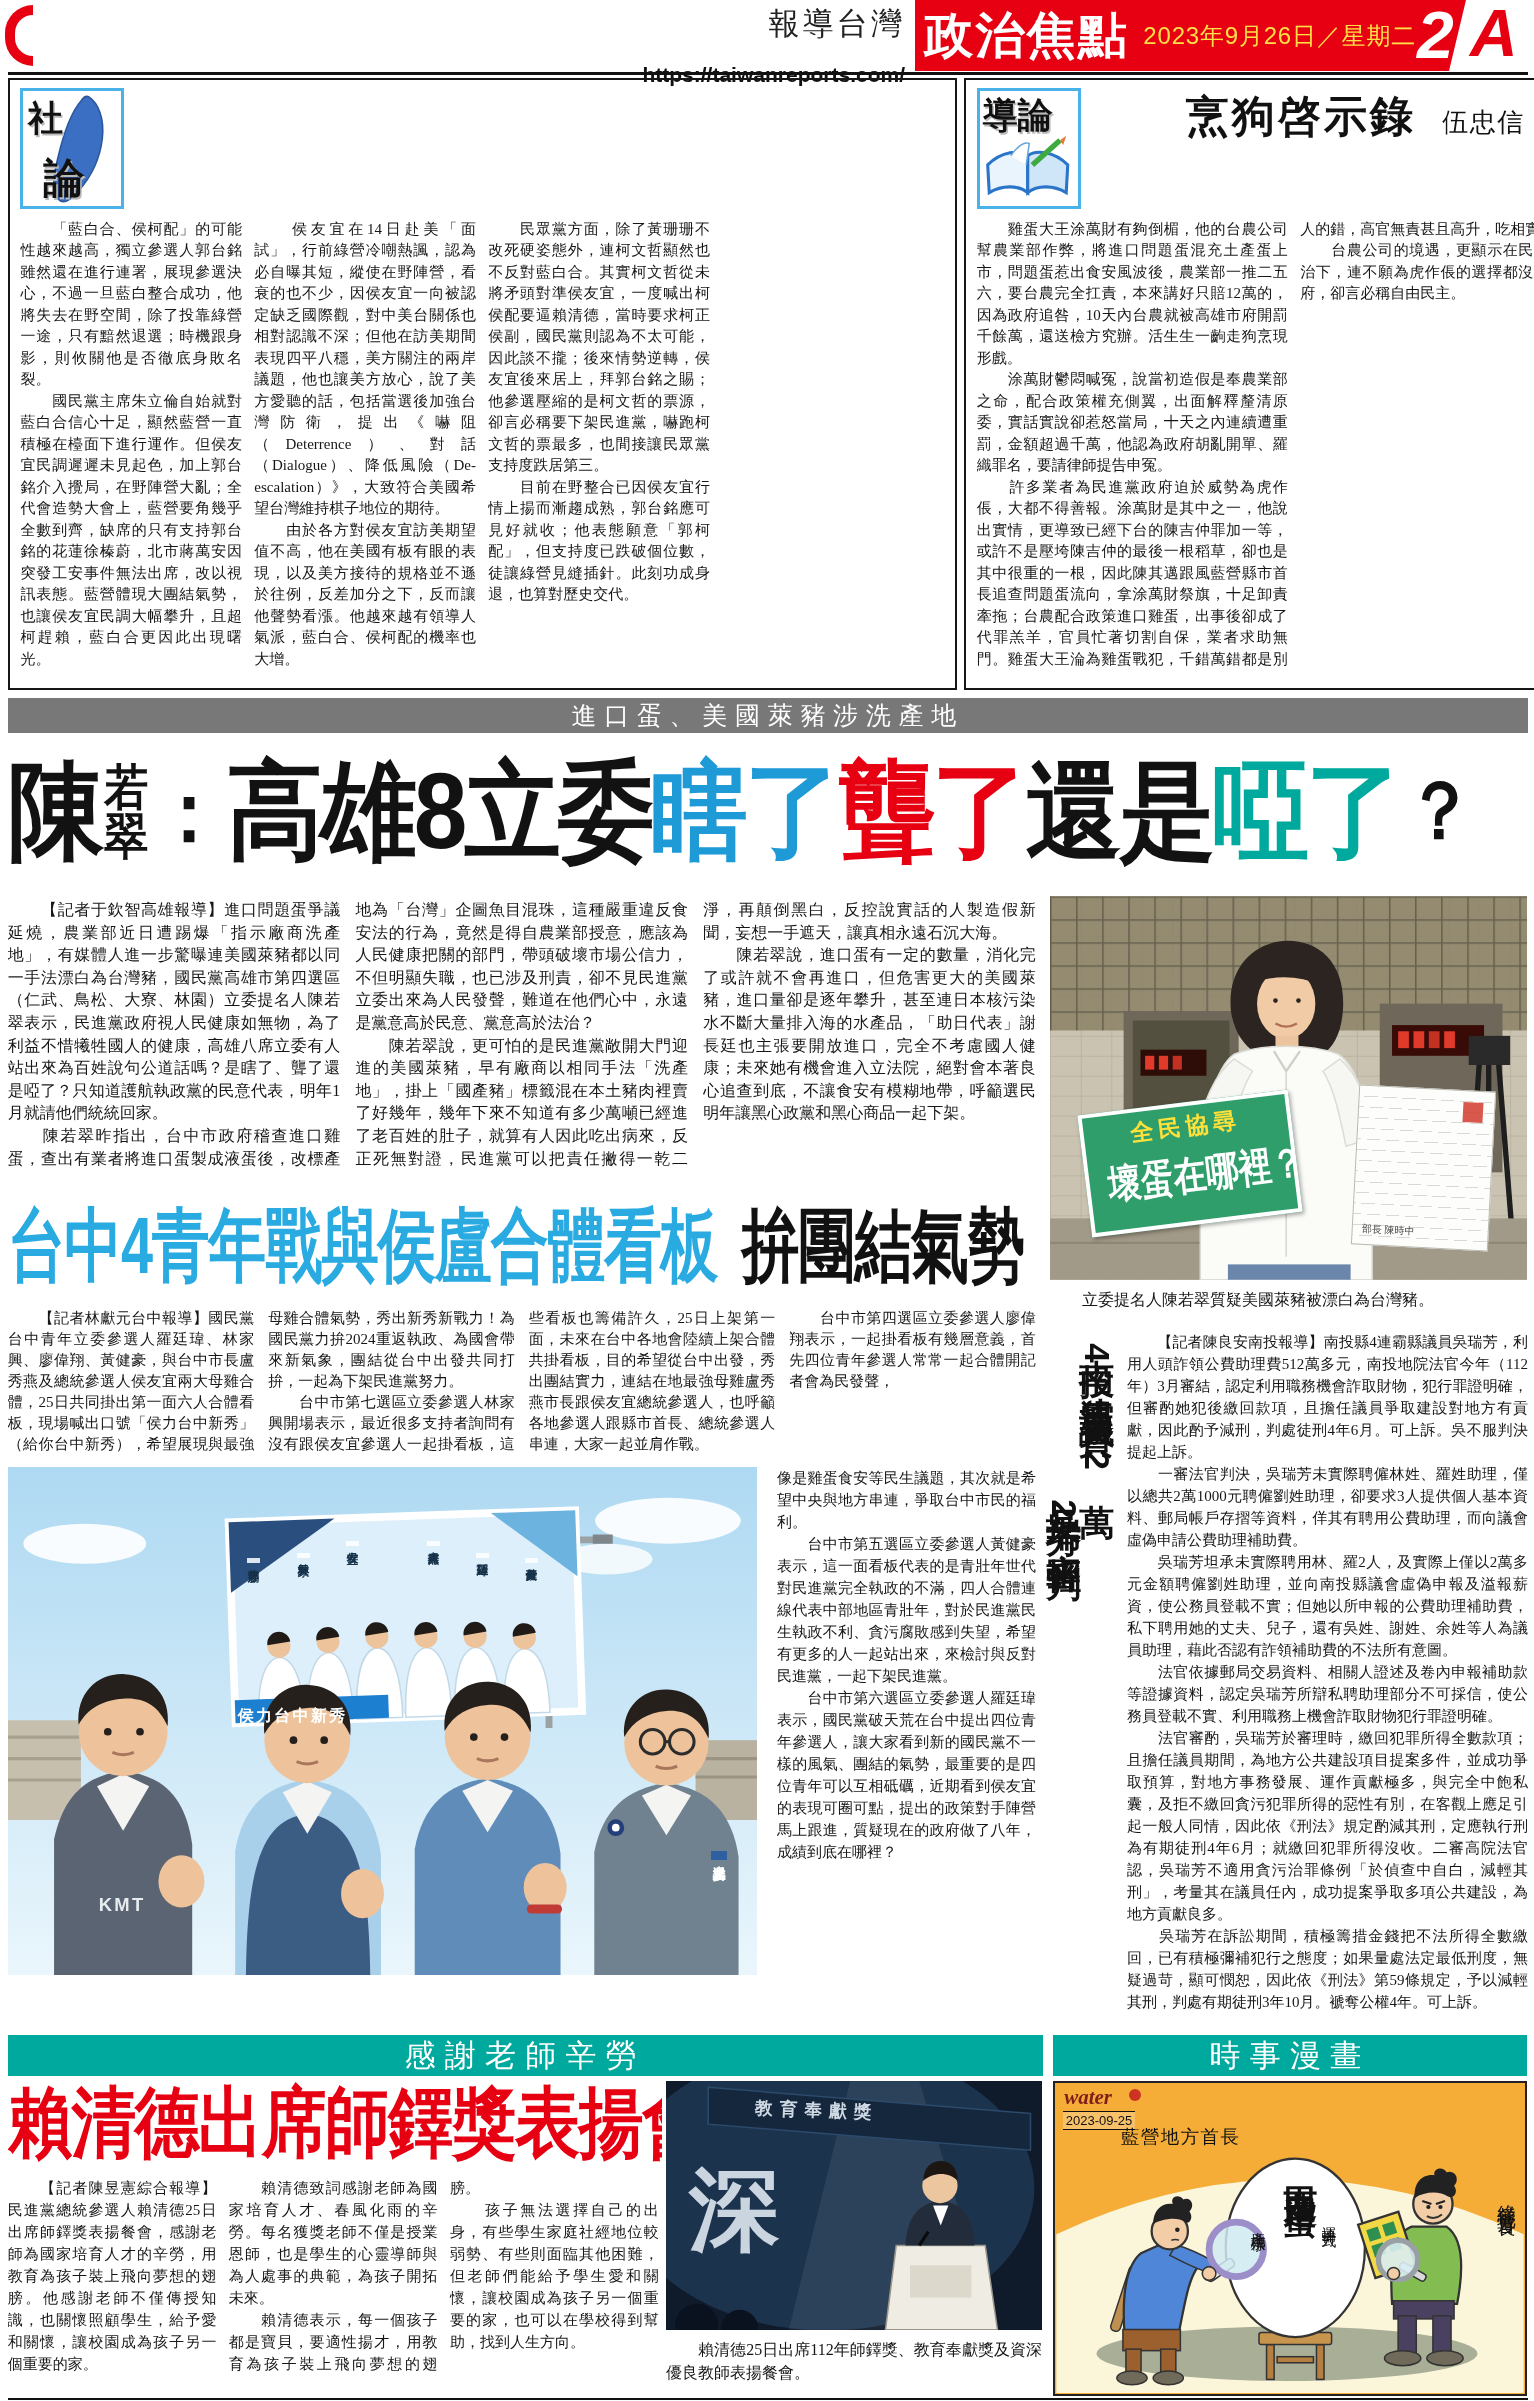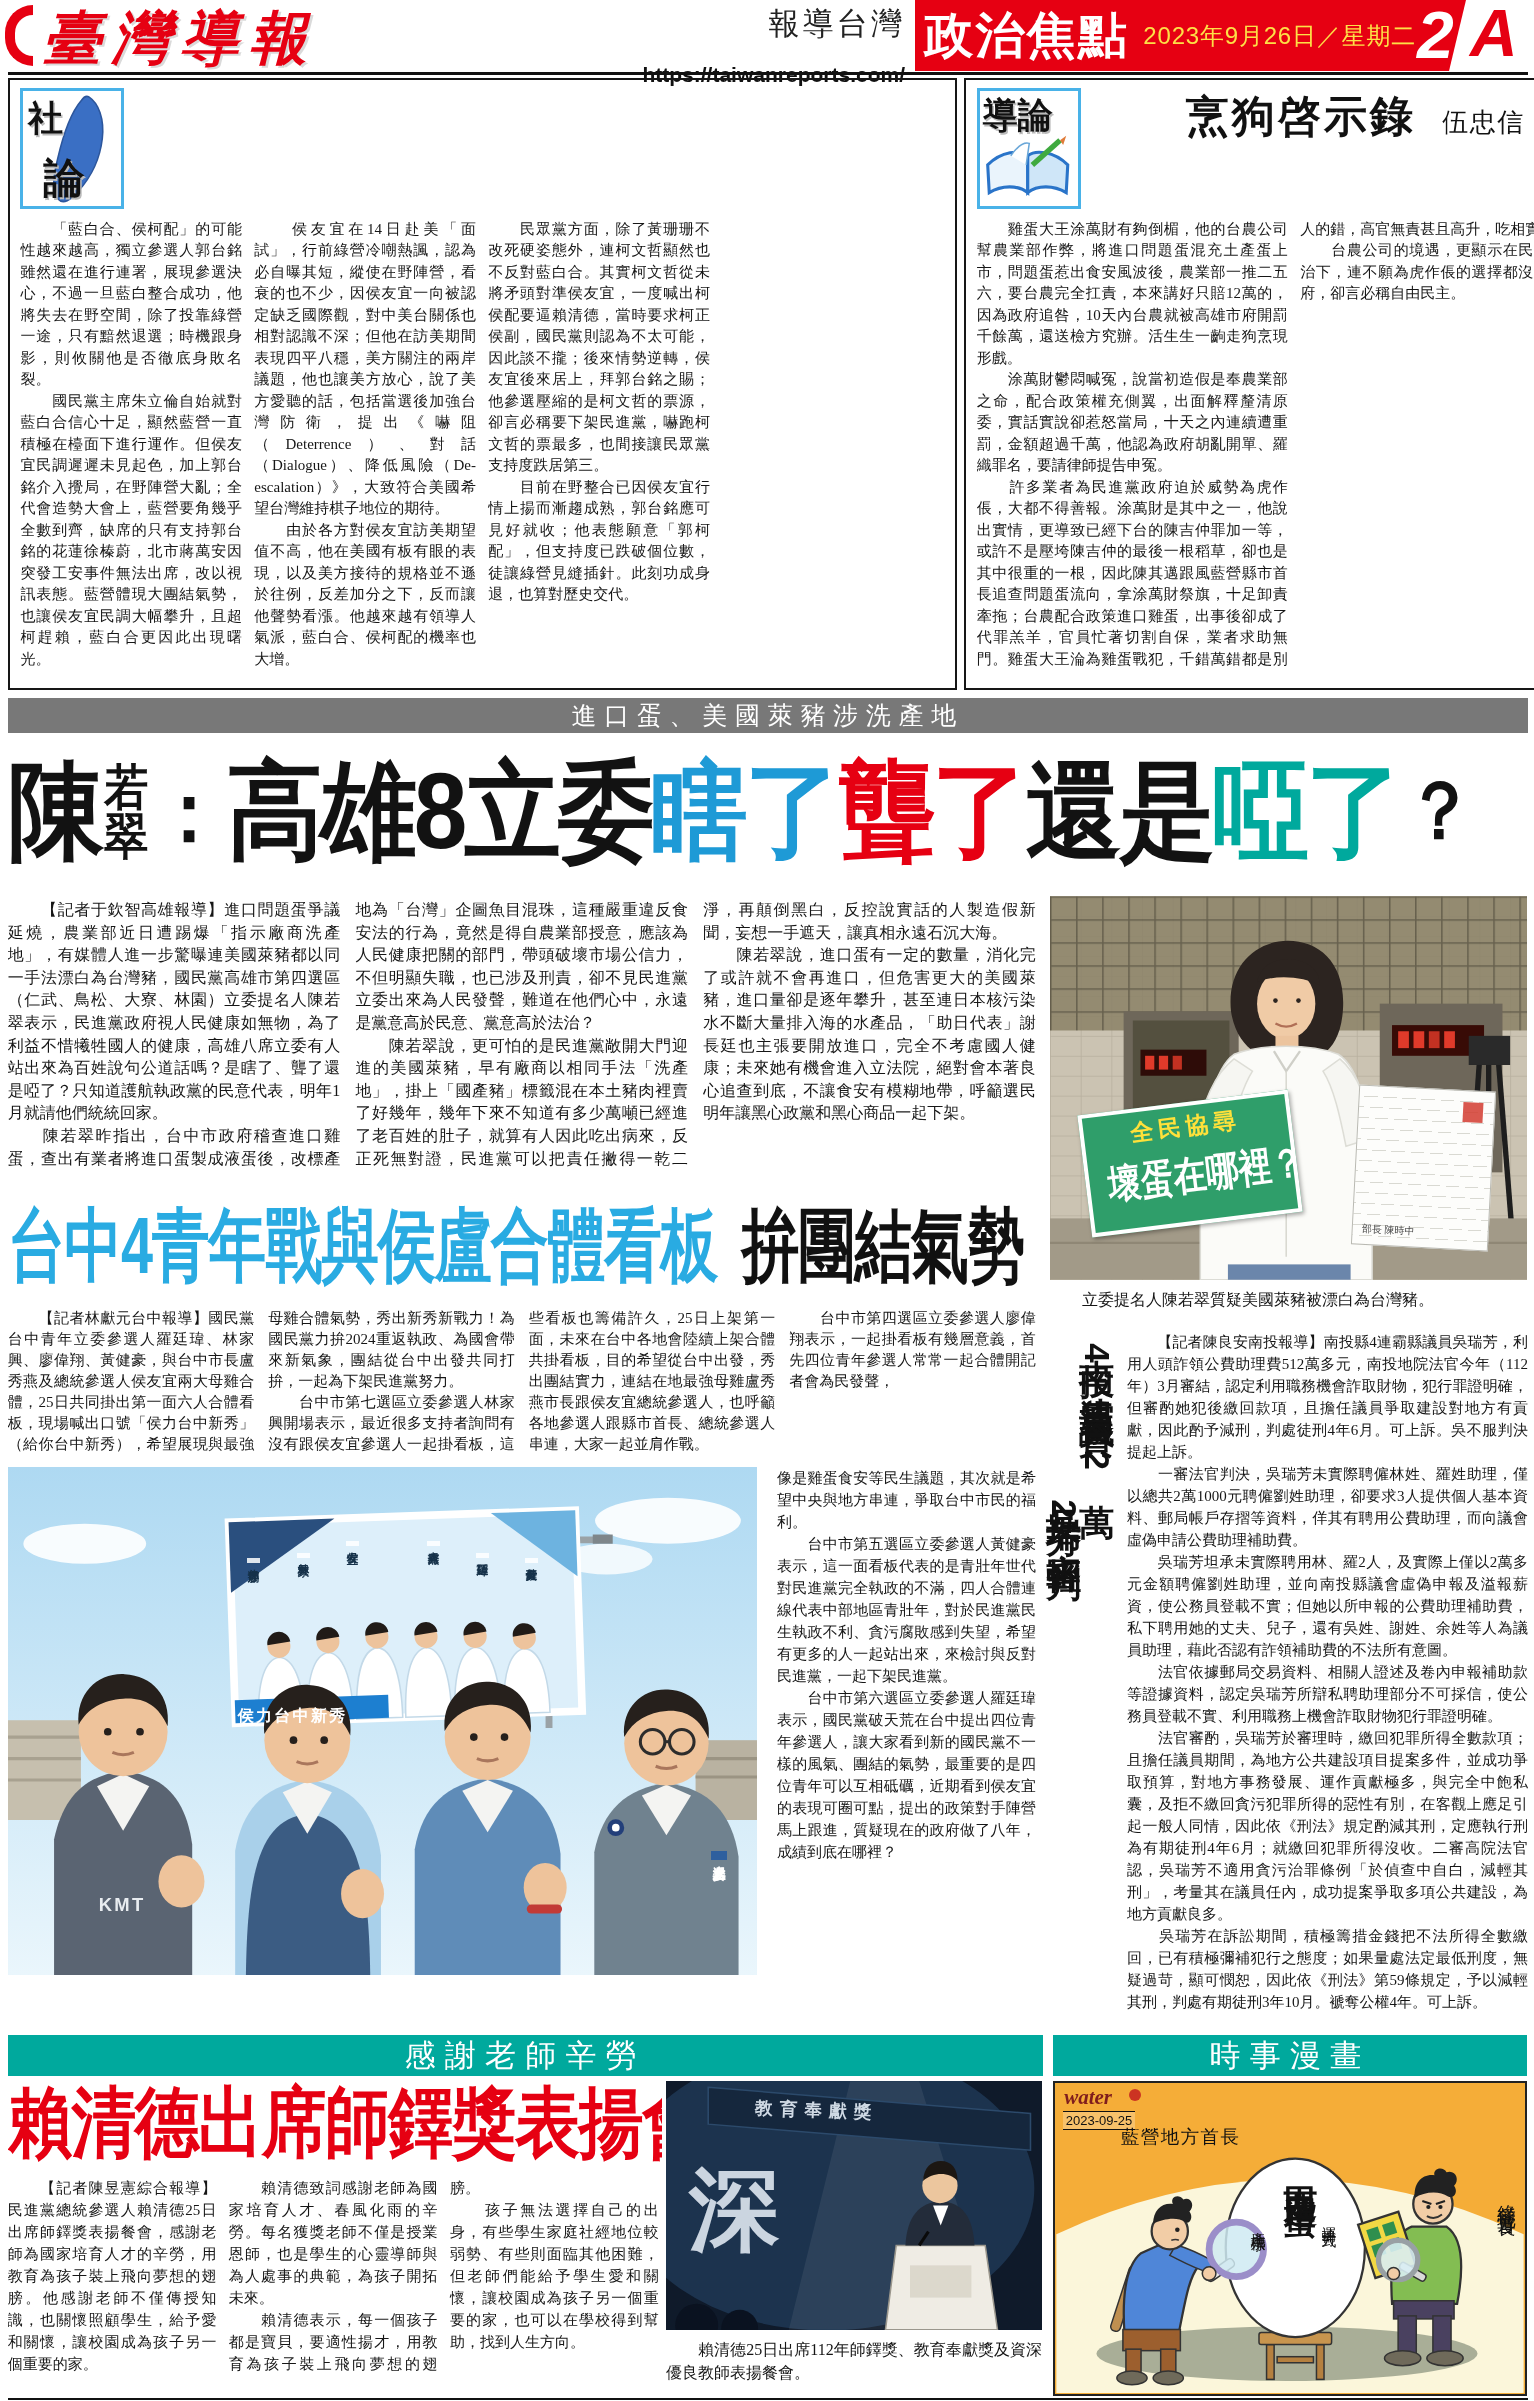--- a/index.html
+++ b/index.html
@@ -126,21 +126,20 @@
   .ct-egg-right{position:absolute;left:264px;top:132px;writing-mode:vertical-rl;font-size:14.6px;color:#111;letter-spacing:2.3px}
 
   .bottom-rule{left:7.7px;top:2398px;width:1520px;height:2.3px;background:#111}
 </style>
 </head>
 <body>
 
 <div class="page">
 
   <div class="abs hdr-bracket"></div>
-  <div class="abs masthead">臺灣導報</div>
   <div class="abs tagline-wrap">
     <div class="tagline">報導台灣</div>
     <a class="site-url sans" href="#">https://taiwanreports.com/</a>
   </div>
   <div class="abs red-box sans">
     <span class="section-badge b">政治焦點</span>
     <span class="issue-date">2023年9月26日／星期二</span>
     <span class="page-num">2</span>
   </div>
   <div class="abs page-letter sans">A</div>

